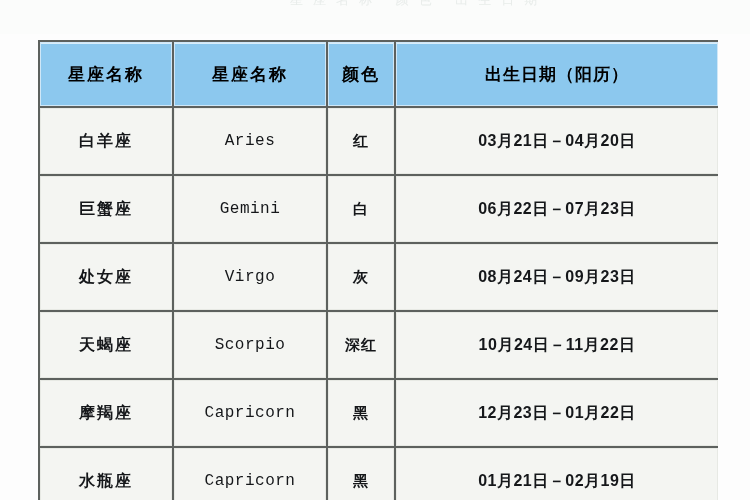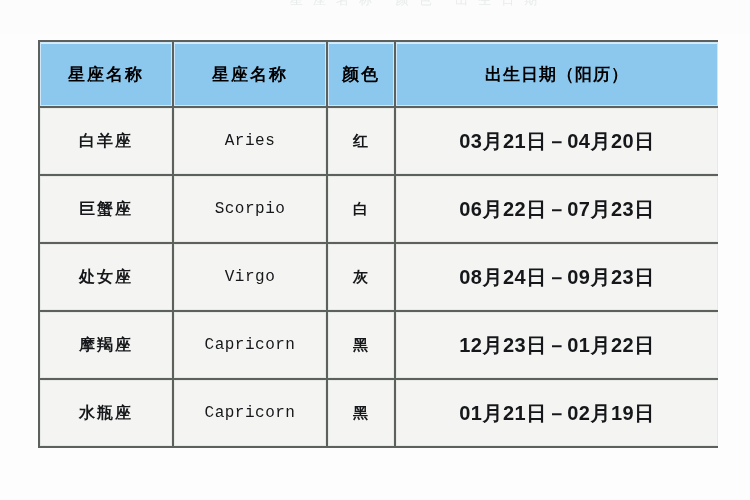--- a/index.html
+++ b/index.html
@@ -95,21 +95,21 @@
     font-size: 16px;
     letter-spacing: 0.5px;
   }
   tbody td.color-cell {
     font-size: 15px;
     letter-spacing: 1px;
     font-weight: 600;
   }
   tbody td.date-cell {
     font-family: "Liberation Sans", sans-serif;
-    font-size: 20px;
+    font-size: 16px;
     letter-spacing: 0.5px;
     font-weight: 600;
   }
 </style>
 </head>
 <body>
 
 <div id="ghost-strip">
   <div class="ghost-text">星座名称  颜色  出生日期</div>
 </div>
@@ -132,29 +132,35 @@
     </thead>
     <tbody id="table-body">
         <tr>
           <td class="cn-name">白羊座</td>
           <td class="en-name">Aries</td>
           <td class="color-cell">红</td>
           <td class="date-cell">03月21日－04月20日</td>
         </tr>
         <tr>
           <td class="cn-name">巨蟹座</td>
-          <td class="en-name">Scorpio</td>
+          <td class="en-name">Gemini</td>
           <td class="color-cell">白</td>
           <td class="date-cell">06月22日－07月23日</td>
         </tr>
         <tr>
           <td class="cn-name">处女座</td>
           <td class="en-name">Virgo</td>
           <td class="color-cell">灰</td>
           <td class="date-cell">08月24日－09月23日</td>
+        </tr>
+        <tr>
+          <td class="cn-name">天蝎座</td>
+          <td class="en-name">Scorpio</td>
+          <td class="color-cell">深红</td>
+          <td class="date-cell">10月24日－11月22日</td>
         </tr>
         <tr>
           <td class="cn-name">摩羯座</td>
           <td class="en-name">Capricorn</td>
           <td class="color-cell">黑</td>
           <td class="date-cell">12月23日－01月22日</td>
         </tr>
         <tr>
           <td class="cn-name">水瓶座</td>
           <td class="en-name">Capricorn</td>

